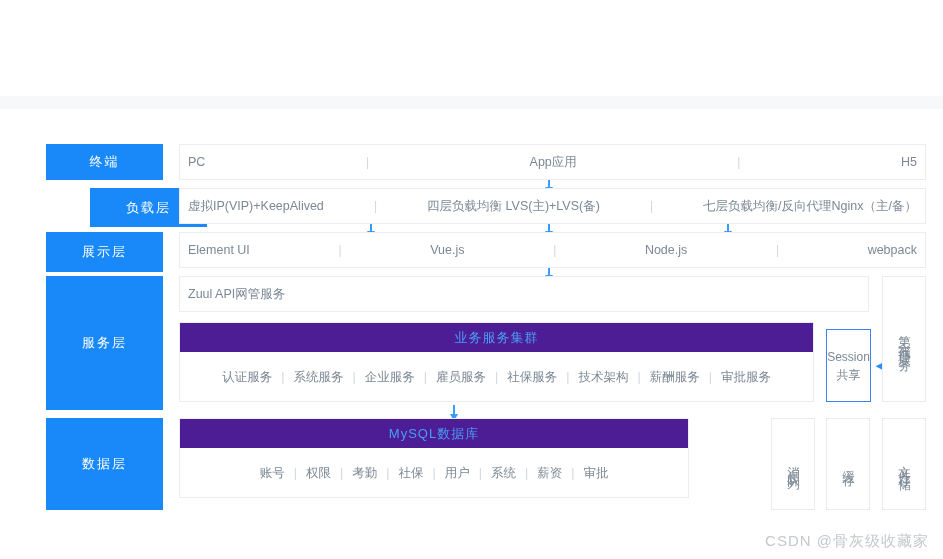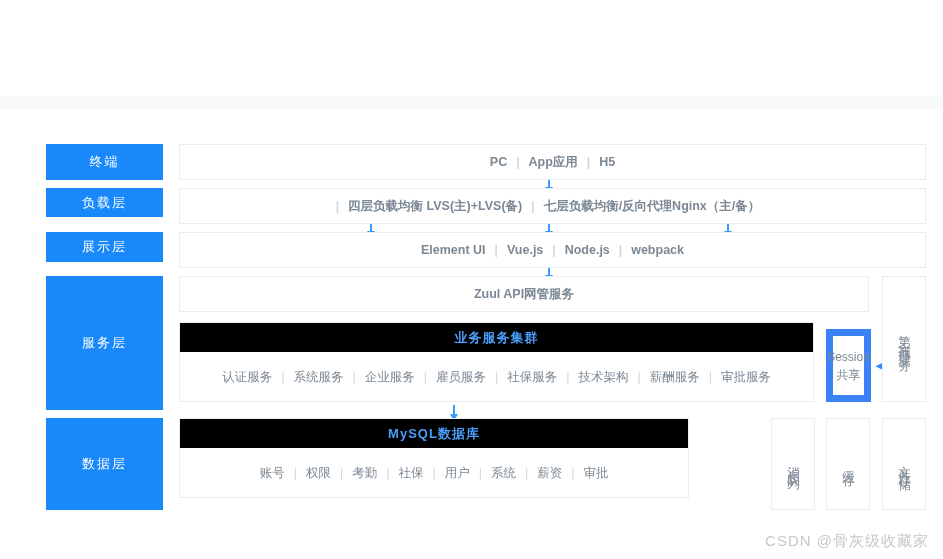--- a/index.html
+++ b/index.html
@@ -76,45 +76,43 @@
   .panel {
     position: absolute;
     border: 1px solid #e9edf2;
     background: #ffffff;
   }
 
   .inline-row {
     position: absolute;
     display: flex;
     align-items: center;
-    justify-content: center;
+    justify-content: space-between;
     font-size: 12.5px;
     color: #7c8894;
     white-space: nowrap;
-    font-weight: bold;
   }
   .inline-row .item { padding: 0 9px; }
   .inline-row .sep { color: #cfd8e0; font-size: 12px; }
 
   
   .section-box {
     position: absolute;
     border: 1px solid #e9edf2;
     background: #ffffff;
   }
   .section-head {
     height: 29px;
-    background: #000000;
+    background: #4c1d95;
     color: #4a9df8;
     font-size: 13px;
     display: flex;
     align-items: center;
     justify-content: center;
     letter-spacing: 1px;
-    font-weight: bold;
   }
   .section-body {
     display: flex;
     align-items: center;
     justify-content: center;
     font-size: 12.5px;
     color: #7c8894;
     white-space: nowrap;
   }
   .section-body .item { padding: 0 9px; }
@@ -129,21 +127,21 @@
     align-items: center;
     justify-content: center;
     font-size: 12.5px;
     color: #7c8894;
     writing-mode: vertical-rl;
     text-orientation: upright;
     letter-spacing: 4px;
   }
   .hbox {
     position: absolute;
-    border: 7px solid #3b82f6;
+    border: 1px solid #3b82f6;
     background: #ffffff;
     display: flex;
     flex-direction: column;
     align-items: center;
     justify-content: center;
     font-size: 12px;
     color: #7c8894;
     line-height: 18px;
   }
 
@@ -182,38 +180,39 @@
 </head>
 <body>
 
 <div class="page">
 
   <div class="header-divider"></div>
 
   <div class="diagram">
 
     <div class="layer-label" style="top:22px;height:36px;">终端</div>
-    <div class="layer-label" style="top:66px;height:29px;">负载层</div>
-    <div class="layer-label" style="top:110px;height:30px;">展示层</div>
+    <div class="layer-label" style="top:66px;height:39px;margin-left:44px;">负载层</div>
+    <div class="layer-label" style="top:110px;height:40px;">展示层</div>
     <div class="layer-label" style="top:154px;height:134px;">服务层</div>
     <div class="layer-label" style="top:296px;height:92px;">数据层</div>
 
     <div class="panel" style="top:22px;left:163px;width:747px;height:36px;"></div>
     <div class="inline-row" style="top:22px;left:163px;width:747px;height:36px;">
       <span class="item">PC</span>
       <span class="sep">|</span>
       <span class="item">App应用</span>
       <span class="sep">|</span>
       <span class="item">H5</span>
     </div>
 
     <div class="arrow-down" style="top:58px;left:532px;height:8px;"></div>
 
     <div class="panel" style="top:66px;left:163px;width:747px;height:36px;"></div>
     <div class="inline-row" style="top:66px;left:163px;width:747px;height:36px;">
+      <span class="item">虚拟IP(VIP)+KeepAlived</span>
       <span class="sep">|</span>
       <span class="item">四层负载均衡 LVS(主)+LVS(备)</span>
       <span class="sep">|</span>
       <span class="item">七层负载均衡/反向代理Nginx（主/备）</span>
     </div>
 
     <div class="arrow-down" style="top:102px;left:354px;height:8px;"></div>
     <div class="arrow-down" style="top:102px;left:532px;height:8px;"></div>
     <div class="arrow-down" style="top:102px;left:711px;height:8px;"></div>
 

